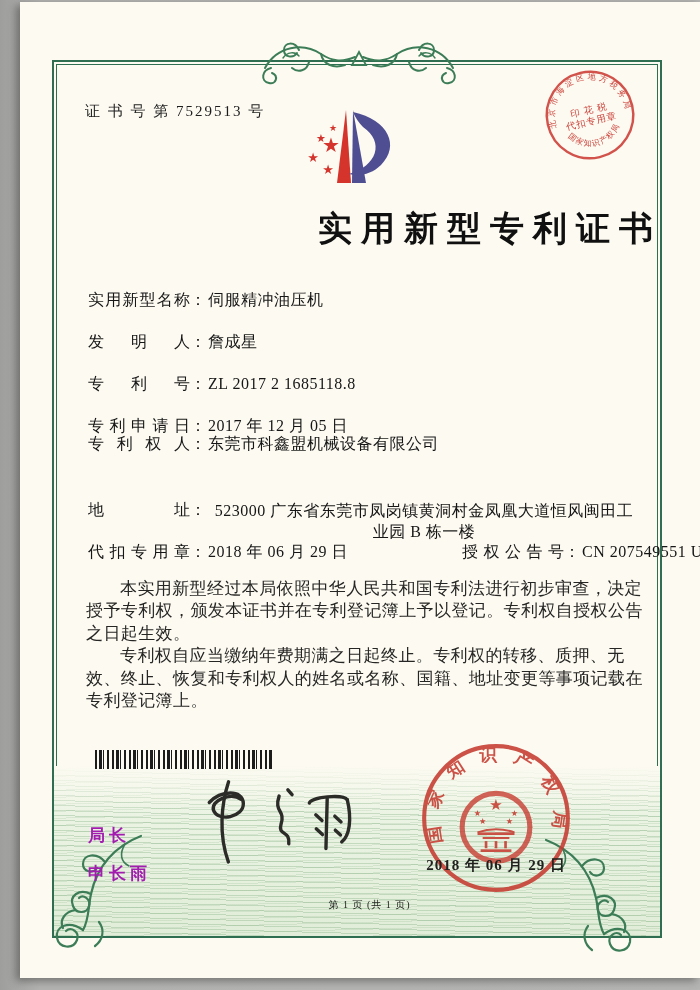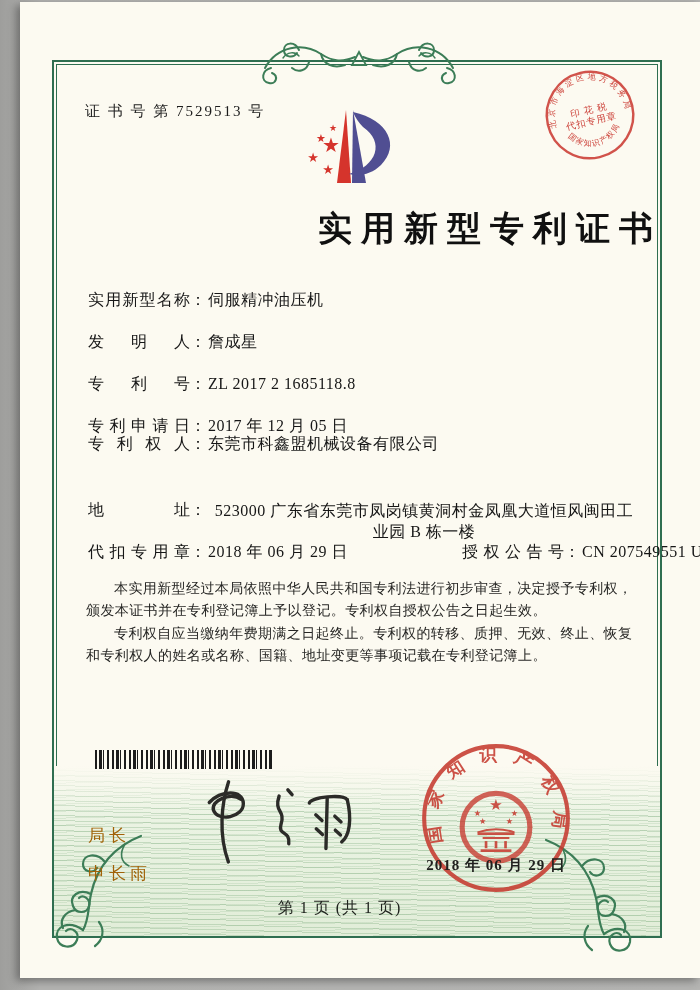--- a/index.html
+++ b/index.html
@@ -13,36 +13,36 @@
   .abs{position:absolute;}
   .cert-no{left:65px;top:100px;font-size:15px;letter-spacing:2px;color:#1c1c1c;}
   .title{left:32px;top:204px;width:610px;text-align:right;font-size:34px;letter-spacing:9px;
          font-weight:600;color:#101010;}
   .frow{left:68px;font-size:16px;color:#161616;white-space:nowrap;}
   .flabel{display:inline-block;width:102px;text-align:justify;text-align-last:justify;}
   .fcolon{display:inline-block;width:18px;}
   .fvalue{letter-spacing:.5px;}
   .fvalue.wrap{display:inline-block;white-space:normal;width:432px;vertical-align:top;line-height:21px;text-align:center;}
   .paras{left:66px;top:576px;width:557px;color:#262624;}
-  .paras p{margin:0;text-indent:2em;font-size:14px;line-height:22.4px;letter-spacing:.4px;}
+  .paras p{margin:0;text-indent:2em;font-size:17px;line-height:22.4px;letter-spacing:.4px;}
   .barcode{left:75px;top:748px;width:178px;height:19px;
     background:repeating-linear-gradient(90deg,#1c1c1c 0 2px,transparent 2px 4px,#1c1c1c 4px 7px,
       transparent 7px 8px,#1c1c1c 8px 9px,transparent 9px 12px,#1c1c1c 12px 14px,transparent 14px 17px);}
   .waves{left:34px;top:764px;width:606px;height:170px;
     background:
       repeating-linear-gradient(1.5deg, rgba(110,162,112,.30) 0 1px, rgba(0,0,0,0) 1px 5px),
       repeating-linear-gradient(-1.5deg, rgba(110,162,112,.16) 0 1px, rgba(0,0,0,0) 1px 7px),
       linear-gradient(#eff6e8,#e1edd8);}
   .waves::before{content:"";position:absolute;left:0;top:0;right:0;height:48px;
       background:linear-gradient(#fcfaf1,rgba(252,250,241,0));}
-  .director{left:68px;font-size:17px;letter-spacing:4px;color:#a16207;font-weight:400;}
+  .director{left:68px;font-size:17px;letter-spacing:4px;color:#a21caf;font-weight:700;}
   .seal-date{left:398px;top:854px;width:156px;text-align:center;font-size:15px;
      letter-spacing:1px;color:#20201e;font-weight:600;z-index:6;}
-  .footerp{left:32px;top:896px;width:575px;text-align:center;font-size:16px;
-     letter-spacing:1px;color:#20241f;}
+  .footerp{left:32px;top:896px;width:575px;text-align:center;font-size:10px;
+     letter-spacing:1px;color:#20241f;padding-left:30px;}
   .stamp{transform:rotate(-13deg);}
   svg{display:block;}
 </style>
 </head>
 <body>
 
 <div class="paper">
 
   <svg width="0" height="0" style="position:absolute">
     <defs>

